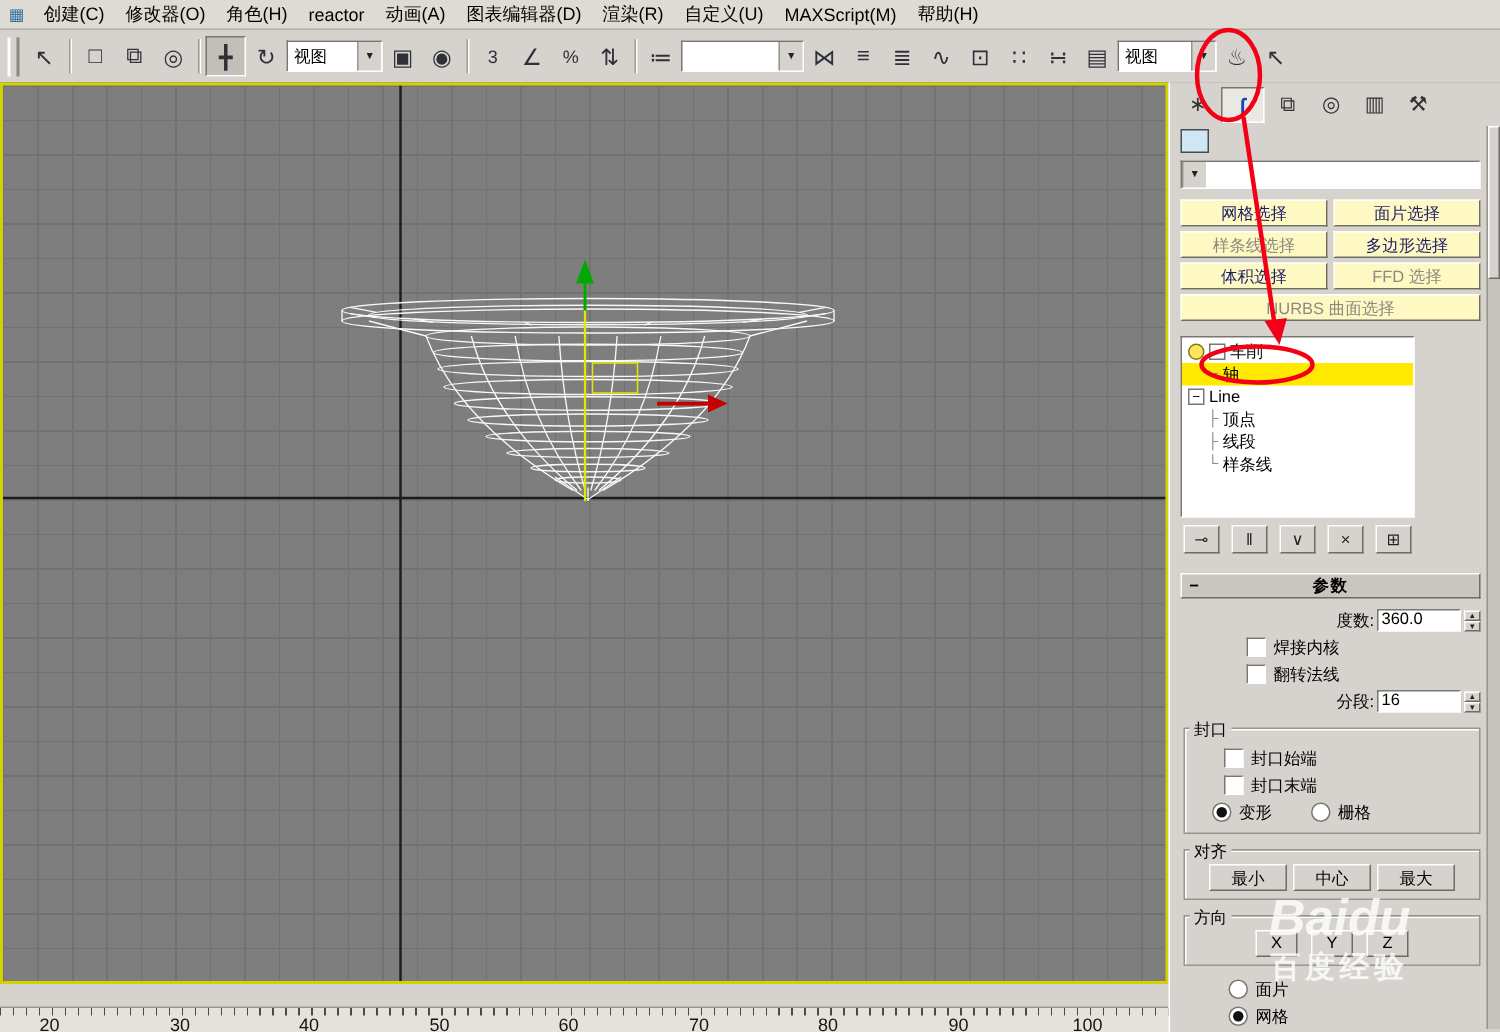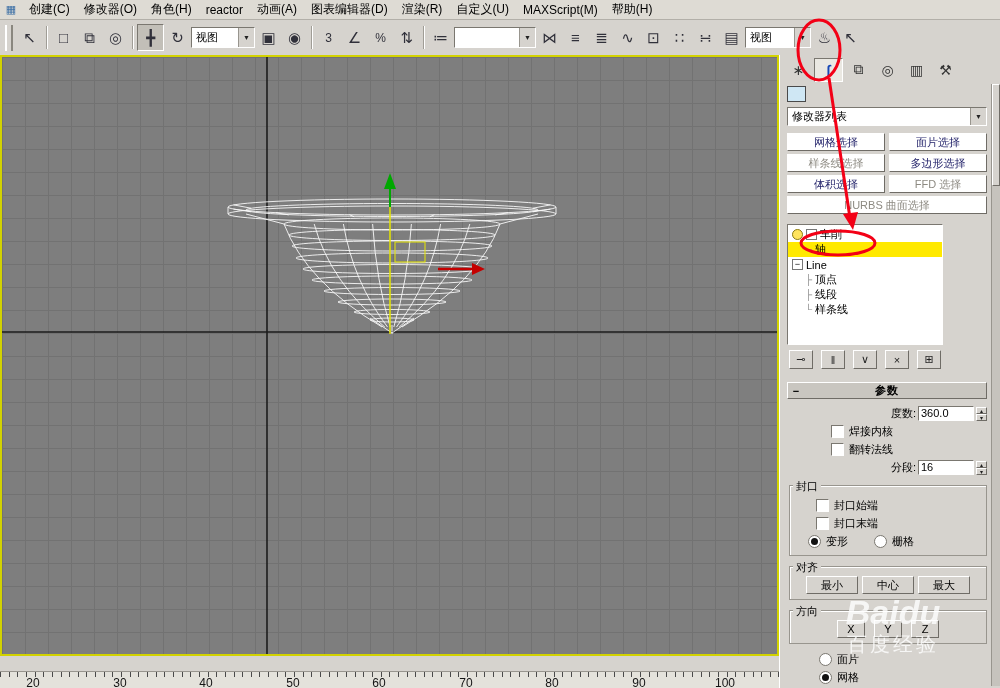--- a/index.html
+++ b/index.html
@@ -37,21 +37,21 @@
   .cmdpanel{position:absolute;left:779px;top:55px;width:221px;height:633px;background:#d6d3ce;border-left:1px solid #fff;font-size:11px;}
   .tabs{display:flex;align-items:center;gap:2px;height:27px;padding:1px 12px 1px 5px;}
   .tab{width:27px;height:22px;display:flex;align-items:center;justify-content:center;font-size:14px;color:#333;}
   .tab.active{background:#eae8e2;border:1px solid;border-color:#7a7770 #ffffff #ffffff #7a7770;color:#1747b5;font-weight:bold;}
   .name-row{display:flex;align-items:center;gap:5px;padding:2px 14px 3px 7px;}
   .namefield{flex:1;height:14px;line-height:14px;background:#fff;border:1px solid;border-color:#7a7770 #ffffff #ffffff #7a7770;padding:1px 3px;}
   .swatch{width:17px;height:14px;background:#cfe7f4;border:1px solid #4a4a4a;}
   .modlist-wrap{padding:2px 14px 4px 7px;}
   .modlist{width:100%;box-sizing:border-box;}
   .selgrid{display:grid;grid-template-columns:1fr 1fr;gap:3px 4px;padding:3px 14px 4px 7px;}
-  .selbtn{height:16px;display:flex;align-items:center;justify-content:center;background:#ffffff;
+  .selbtn{height:16px;display:flex;align-items:center;justify-content:center;background:#fef9c3;
      border:1px solid;border-color:#ffffff #6f6c66 #6f6c66 #ffffff;color:#1d1d66;white-space:nowrap;overflow:hidden;}
   .selbtn.disabled{color:#8d8a82;}
   .selbtn.wide{grid-column:1 / 3;}
   .stackbox{margin:6px 0 0 7px;width:154px;height:117px;background:#fff;border:1px solid;border-color:#7a7770 #ffffff #ffffff #7a7770;padding-top:2px;box-sizing:content-box;overflow:hidden;}
   .srow{height:15px;display:flex;align-items:center;gap:3px;padding-left:4px;}
   .srow.indent{padding-left:17px;}
   .srow.axis{background:#ffe900;}
   .bulb{width:9px;height:9px;border-radius:50%;background:#ffe45e;border:1px solid #8a7a10;flex:0 0 auto;}
   .expander{width:9px;height:9px;border:1px solid #777;background:#fff;display:flex;align-items:center;justify-content:center;font-size:9px;line-height:1;flex:0 0 auto;}
   .treechar{color:#888;font-size:10px;}
@@ -81,21 +81,21 @@
   .dbtn{width:26px;height:16px;display:flex;align-items:center;justify-content:center;background:#d6d3ce;
      border:1px solid;border-color:#ffffff #6f6c66 #6f6c66 #ffffff;}
   .alnbtns{display:flex;justify-content:center;gap:4px;}
   .abtn{width:50px;height:16px;display:flex;align-items:center;justify-content:center;background:#d6d3ce;
      border:1px solid;border-color:#ffffff #6f6c66 #6f6c66 #ffffff;white-space:nowrap;}
   .scrollbar{position:absolute;right:1px;top:29px;bottom:2px;width:8px;background:#c6c3bd;border-left:1px solid #98958e;}
   .scroll-thumb{position:absolute;left:0;right:0;top:0;height:100px;background:#d6d3ce;border:1px solid;border-color:#ffffff #6f6c66 #6f6c66 #ffffff;}
   
   .watermark{position:absolute;left:786px;top:594px;width:214px;text-align:center;color:#fff;opacity:.8;z-index:30;pointer-events:none;}
   .wm1{font-size:34px;font-weight:bold;font-style:italic;line-height:1.1;}
-  .wm2{font-size:20px;font-weight:normal;letter-spacing:3px;}
+  .wm2{font-size:20px;font-weight:bold;letter-spacing:3px;}
   .annotations{position:absolute;left:0;top:0;width:1000px;height:688px;z-index:40;pointer-events:none;}
 </style>
 </head>
 <body>
 
 <div class="app">
 
   <div class="menubar">
     <span class="app-icon">▦</span>
     <span class="menu-item">创建(C)</span>
@@ -231,21 +231,20 @@
       <span class="tab">▥</span>
       <span class="tab">⚒</span>
     </div>
 
     <div class="name-row">
       <span class="swatch"></span>
     </div>
 
     <div class="modlist-wrap">
       <span class="combo modlist">
-        <span class="combo-text">修改器列表</span>
         <span class="combo-btn">▼</span>
       </span>
     </div>
 
     <div class="selgrid">
       <span class="selbtn">网格选择</span>
       <span class="selbtn">面片选择</span>
       <span class="selbtn disabled">样条线选择</span>
       <span class="selbtn">多边形选择</span>
       <span class="selbtn">体积选择</span>

